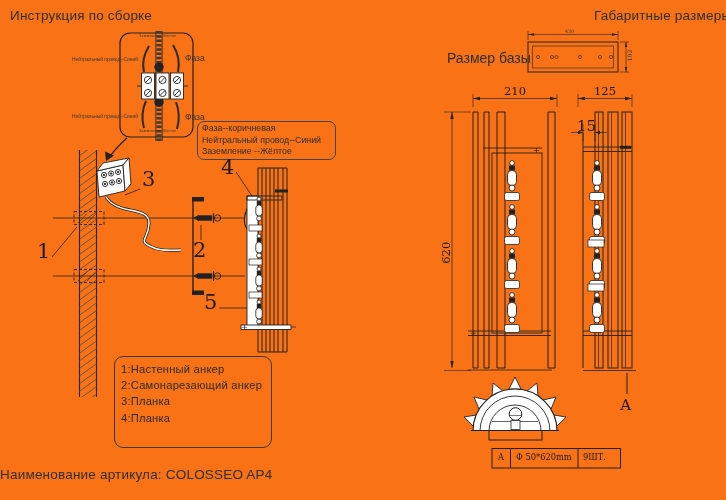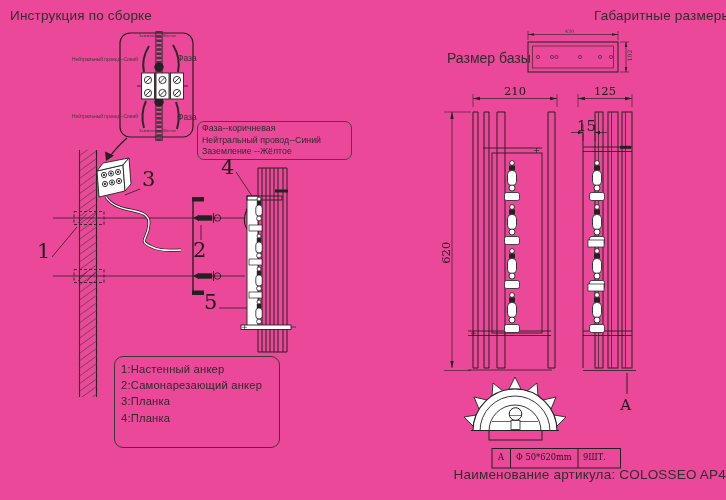--- a/index.html
+++ b/index.html
@@ -1,31 +1,31 @@
 <!DOCTYPE html>
 <html><head>
 <meta charset="utf-8">
 <style>
   html,body{margin:0;padding:0;background:#e8e8e8;}
-  #stage{position:relative;width:726px;height:500px;background:#ec4899;overflow:hidden;
+  #stage{position:relative;width:726px;height:500px;background:#f97316;overflow:hidden;
          font-family:"Liberation Sans",sans-serif;}
   #art{position:absolute;left:0;top:0;z-index:1;}
   .t{position:absolute;z-index:2;white-space:nowrap;color:#2f2f2f;}
   .title{font-size:13.5px;font-weight:500;letter-spacing:.2px;}
   .serif{font-family:"DejaVu Serif",serif;color:#1a1a1a;}
   .callout{font-size:21px;line-height:1;}
   .dimnum{font-size:11.5px;line-height:1;}
   .tiny{font-size:6.5px;transform:scale(.75);transform-origin:0 0;color:#3a3a3a;}
   .microtiny{font-size:6px;transform:scale(.6);transform-origin:0 0;color:#3a3a3a;}
-  .phase{font-size:8.5px;color:#333;}
+  .phase{font-size:8.5px;color:#333;padding-left:8px;}
   .legendbox{position:absolute;left:197px;top:121px;width:133px;height:36px;z-index:2;
-             border:1px solid #444;border-radius:7px;padding:1px 16px 0 4px;}
+             border:1px solid #444;border-radius:7px;padding:1px 0 0 4px;}
   .legendbox div{font-size:8.8px;line-height:11.5px;color:#2d2d2d;}
   .partsbox{position:absolute;left:114px;top:356px;width:150px;height:86px;z-index:2;
-            border:1.3px solid #3a3a3a;border-radius:9px;padding:4px 8px 0 6px;}
+            border:1.3px solid #3a3a3a;border-radius:9px;padding:4px 0 0 6px;}
   .partsbox div{font-size:11.2px;line-height:16.2px;color:#2b2b2b;letter-spacing:.2px;}
   .rot90{transform:rotate(-90deg);transform-origin:center;}
   .tbl{font-size:8.3px;}
 </style>
 </head>
 <body>
 
 <div id="stage">
 
   <svg id="art" width="726" height="500" viewBox="0 0 726 500" stroke="#222" fill="none" stroke-width="1">
@@ -377,14 +377,14 @@
   <div class="t serif dimnum" style="left:504px;top:86px">210</div>
   <div class="t serif dimnum" style="left:594px;top:86px">125</div>
   <div class="t serif" style="left:577px;top:117px;font-size:15px">15</div>
   <div class="t serif dimnum rot90" style="left:436px;top:247px">620</div>
   <div class="t serif" style="left:620px;top:396px;font-size:15px">А</div>
 
   <div class="t serif tbl" style="left:498px;top:452px">A</div>
   <div class="t serif tbl" style="left:516px;top:452px">Φ 50*620mm</div>
   <div class="t serif tbl" style="left:583px;top:452px">9ШТ.</div>
 
-  <div class="t title" style="left:0;top:467px;width:726px;text-align:right">Наименование артикула: COLOSSEO AP4</div>
+  <div class="t title" style="left:0;top:467px;width:726px;text-align:left">Наименование артикула: COLOSSEO AP4</div>
 </div>
 
 </body></html>

